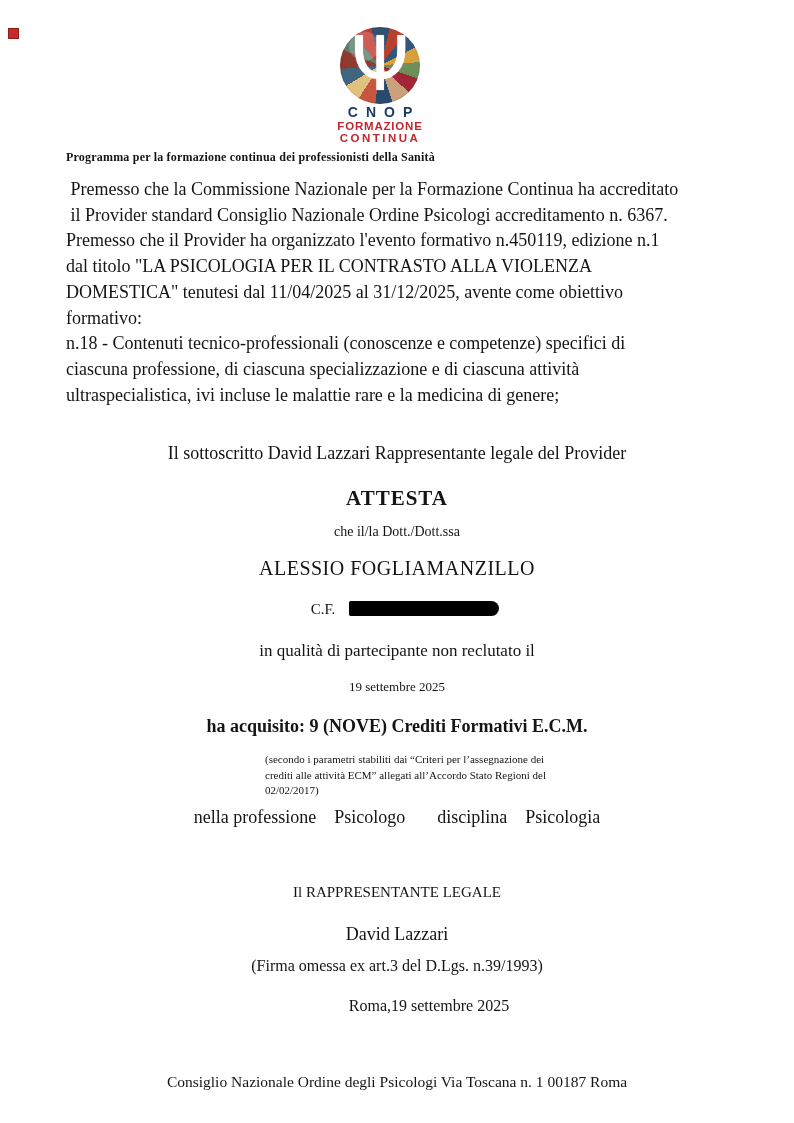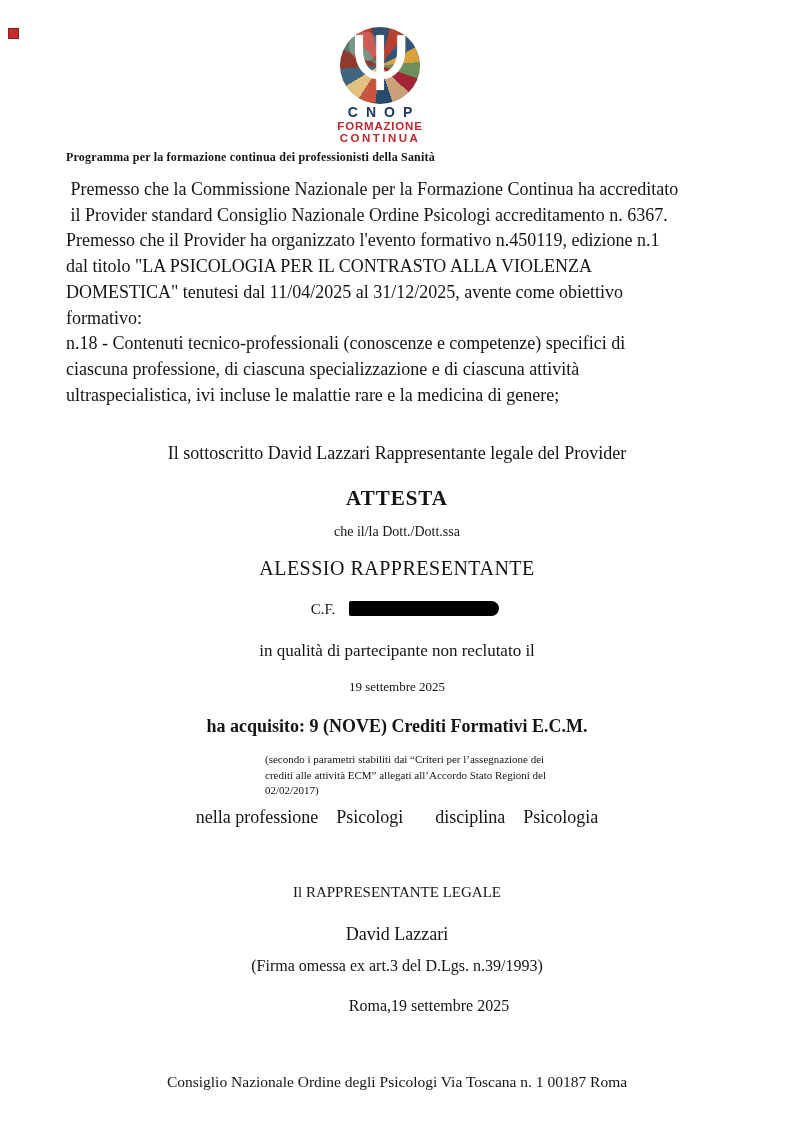--- a/index.html
+++ b/index.html
@@ -116,38 +116,38 @@
 n.18 - Contenuti tecnico-professionali (conoscenze e competenze) specifici di
 ciascuna professione, di ciascuna specializzazione e di ciascuna attività
 ultraspecialistica, ivi incluse le malattie rare e la medicina di genere;</div>
 
   <div class="c intro">Il sottoscritto David Lazzari Rappresentante legale del Provider</div>
 
   <div class="c attesta">ATTESTA</div>
 
   <div class="c salutation">che il/la Dott./Dott.ssa</div>
 
-  <div class="c pname">ALESSIO RAPPRESENTANTE</div>
+  <div class="c pname">ALESSIO FOGLIAMANZILLO</div>
 
   <div class="c cf-row">
     <span>C.F.</span><span class="redaction"></span>
   </div>
 
   <div class="c participation">in qualità di partecipante non reclutato il</div>
 
   <div class="c date1">19 settembre 2025</div>
 
   <div class="c credits">ha acquisito: 9 (NOVE) Crediti Formativi E.C.M.</div>
 
   <div class="credits-note">(secondo i parametri stabiliti dai “Criteri per l’assegnazione dei
 crediti alle attività ECM” allegati all’Accordo Stato Regioni del
 02/02/2017)</div>
 
   <div class="c prof-row">
-    <span class="l1">nella professione</span><span class="v1">Psicologi</span><span class="l2">disciplina</span><span class="v2">Psicologia</span>
+    <span class="l1">nella professione</span><span class="v1">Psicologo</span><span class="l2">disciplina</span><span class="v2">Psicologia</span>
   </div>
 
   <div class="c role">Il RAPPRESENTANTE LEGALE</div>
 
   <div class="c sname">David Lazzari</div>
 
   <div class="c firma">(Firma omessa ex art.3 del D.Lgs. n.39/1993)</div>
 
   <div class="c placedate">Roma,19 settembre 2025</div>
 

